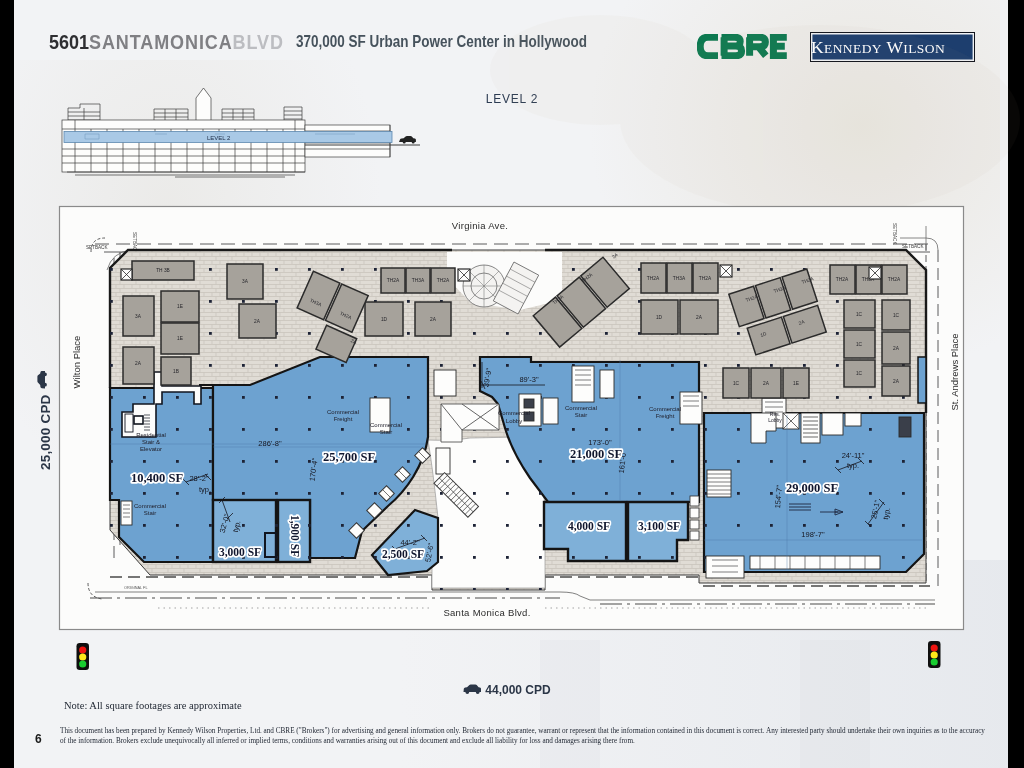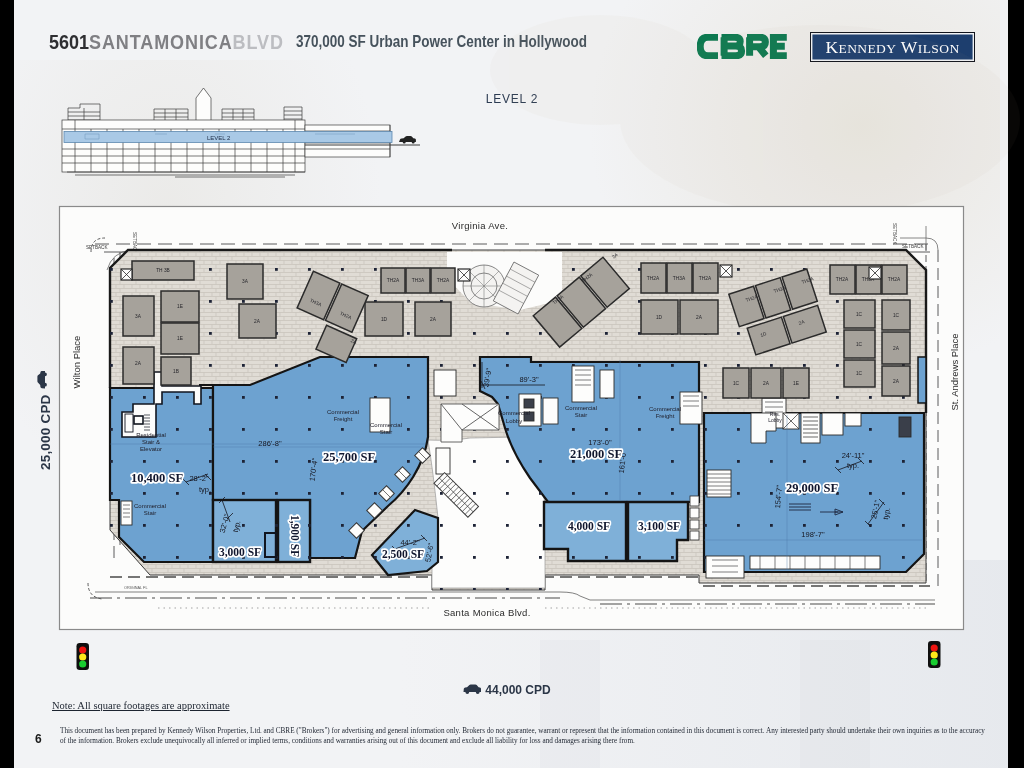--- a/index.html
+++ b/index.html
@@ -8,21 +8,21 @@
   #wm1{left:540px;top:0;width:460px;height:420px;background:radial-gradient(ellipse at 70% 30%, rgba(226,220,206,0.55), rgba(226,220,206,0) 60%);}
   #wm2{left:0px;top:60px;width:420px;height:500px;background:radial-gradient(ellipse at 40% 30%, rgba(228,226,220,0.5), rgba(228,226,220,0) 60%);}
   #wm3{left:400px;top:560px;width:624px;height:208px;background:linear-gradient(90deg, rgba(230,232,236,0.0), rgba(222,226,232,0.6));}
   #barL{left:0;top:0;width:14px;height:768px;background:#000;}
   #barR{left:1008px;top:0;width:16px;height:768px;background:#000;}
   #hdr{left:49px;top:31px;height:22px;white-space:nowrap;font-weight:bold;font-size:18px;color:#2e2e31;transform:scale(1,1.12);transform-origin:0 0;}
   #hdr .sm{color:#7f7f83;letter-spacing:0.9px;font-weight:bold;}
   #hdr .blvd{color:#bcbdc1;letter-spacing:0.9px;font-weight:bold;}
   #sub{left:296px;top:32px;font-size:13.5px;color:#46525c;font-weight:bold;transform:scale(1,1.22);transform-origin:0 0;}
   #lvl2{left:462px;top:92px;width:100px;text-align:center;font-size:12px;color:#2c3b52;letter-spacing:0.8px;}
-  #note{left:52px;top:700px;font-family:"Liberation Serif",serif;font-size:10.5px;color:#1d2430;text-decoration:underline;}
+  #note{left:64px;top:700px;font-family:"Liberation Serif",serif;font-size:10.5px;color:#1d2430;}
   #cpd44{left:462px;top:683px;font-size:12px;font-weight:bold;color:#2b3647;}
   #pg6{left:35px;top:732px;font-size:12px;font-weight:bold;color:#1a1a1a;}
   #disc{left:60px;top:727px;width:1500px;white-space:nowrap;font-family:"Liberation Serif",serif;font-size:7.2px;line-height:9.8px;color:#1d2430;}
 </style>
 </head>
 <body>
 
 <div class="abs" id="wm1"></div>
 
 <div class="abs" id="wm2"></div>
@@ -39,21 +39,21 @@
 
 <svg class="abs" id="cbre" style="left:697px;top:34px;" width="93" height="25" viewBox="0 0 93 25">
   <g stroke="#0c7950" stroke-width="7" fill="none">
     <path d="M21,3.2 H11 Q3.2,3.2 3.2,12.5 Q3.2,21.8 11,21.8 H21"></path>
     <path d="M27.1,3.2 V21.8 M24.5,3.2 H37.5 Q43.2,3.2 43.2,7.6 Q43.2,12 37.5,12 H27 M27,12 H38.5 Q44.6,12 44.6,16.9 Q44.6,21.8 38.5,21.8 H24.5"></path>
     <path d="M52.6,3.2 V21.8 M50,3.2 H62.5 Q68.4,3.2 68.4,8 Q68.4,12.8 62.5,12.8 H52.6 M61.5,12.8 L68.8,21.8"></path>
     <path d="M89.8,3.2 H76.4 V21.8 H89.8 M76.4,12.2 H87.8"></path>
   </g>
 </svg>
 
-<div class="abs" style="left:810px;top:32px;width:163px;height:28px;background:#1d3e6e;border:1.6px solid #10131c;box-shadow:inset 0 0 0 1.4px #f0f2f5;display:flex;align-items:center;justify-content:center;">
+<div class="abs" style="left:810px;top:32px;width:163px;height:28px;background:#1d3e6e;border:1.6px solid #10131c;box-shadow:inset 0 0 0 1.4px #f0f2f5;display:flex;align-items:center;justify-content:flex-start;">
   <span style="font-family:'Liberation Serif',serif;color:#fff;font-size:17.5px;letter-spacing:0.4px;">K<span style="font-size:13.5px;">ENNEDY</span> W<span style="font-size:13.5px;">ILSON</span></span>
 </div>
 
 <div class="abs" id="lvl2">LEVEL 2</div>
 
 <svg class="abs" id="elev" style="left:55px;top:85px;" width="370" height="95" viewBox="0 0 370 95">
   <g stroke="#3c3c3c" stroke-width="0.7" fill="none">
 
     <path d="M13,46 V23 H25 V19 H45 V46"></path>
     <path d="M13,27 H45 M13,31 H45 M13,35 H45 M13,39 H45 M13,43 H45 M29,23 V46"></path>

